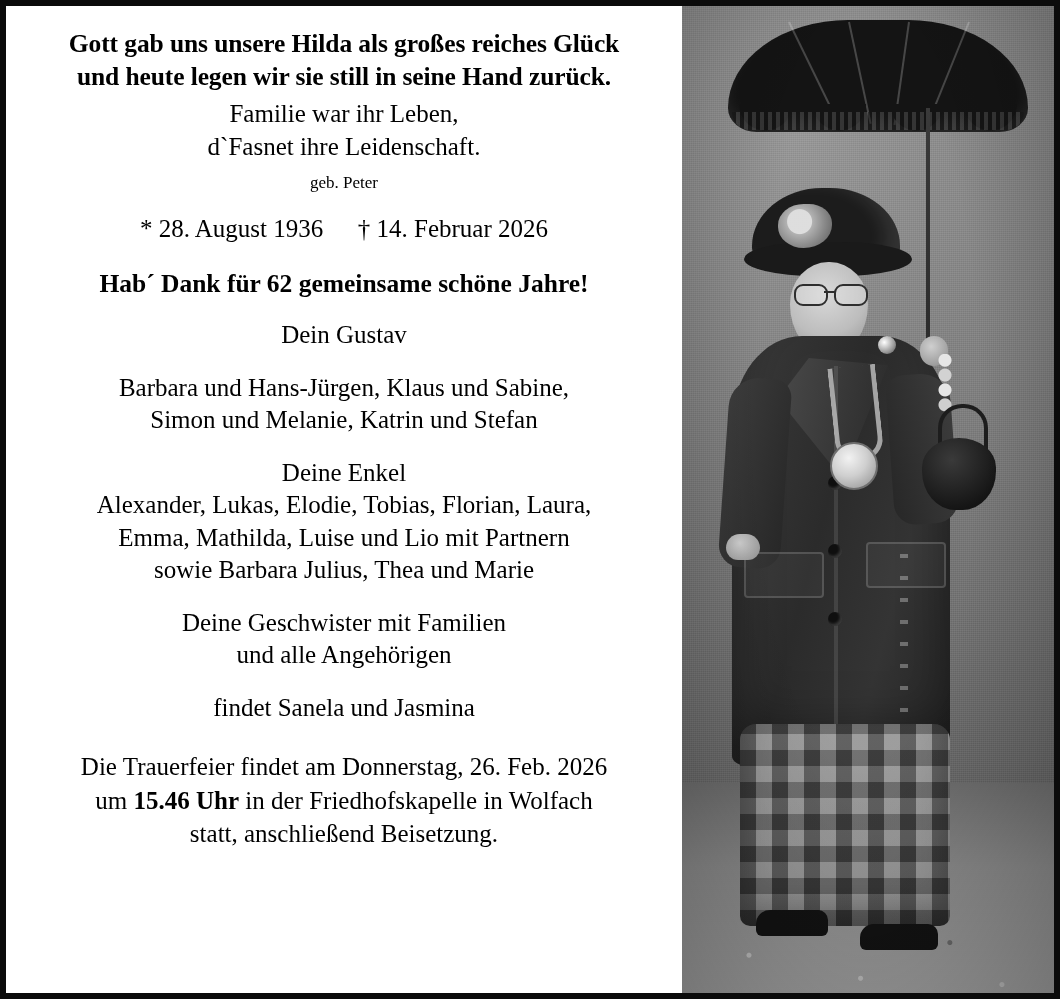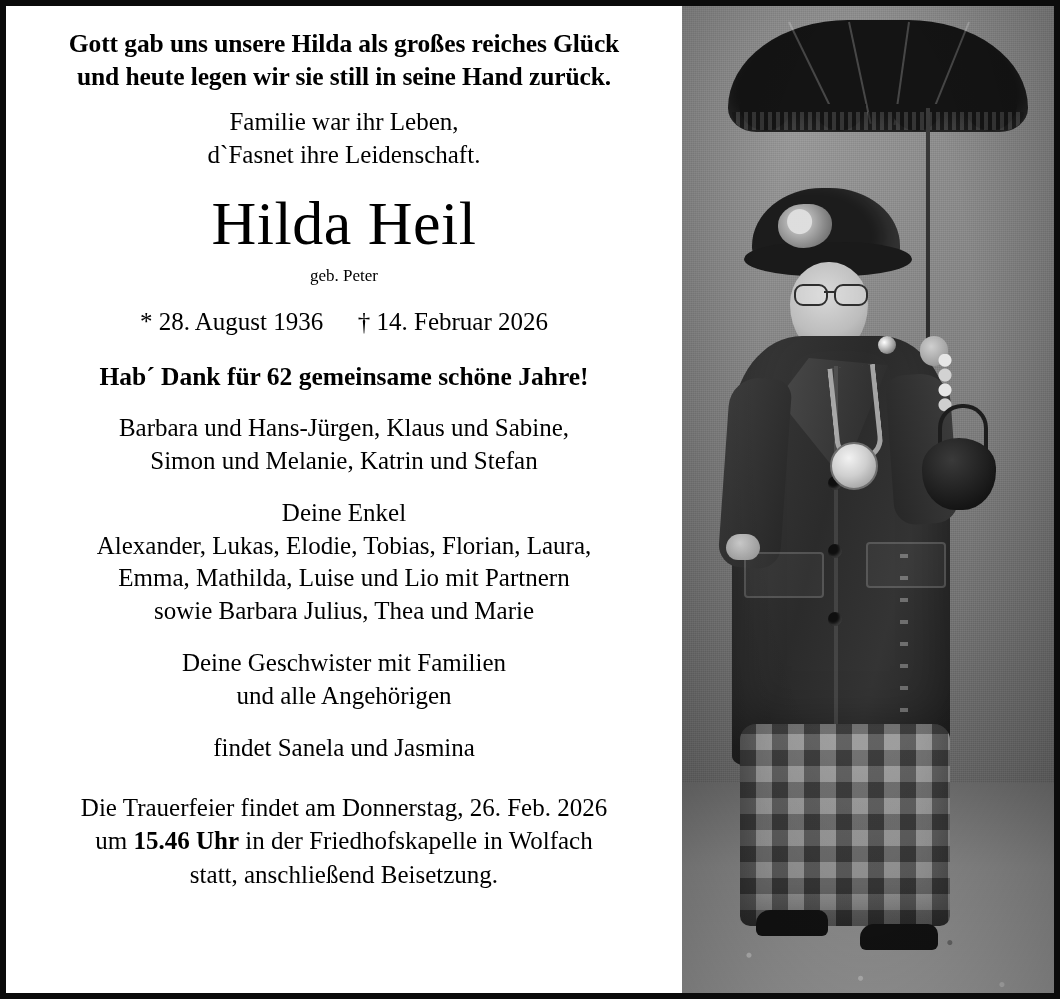--- a/index.html
+++ b/index.html
@@ -29,21 +29,21 @@
     text-align: center;
     background: #ffffff;
   }
   .verse {
     font-weight: bold;
     font-size: 25.5px;
     line-height: 1.28;
     letter-spacing: -0.1px;
   }
   .subverse {
-    margin-top: 12px;
+    margin-top: 4px;
     font-size: 25px;
     line-height: 1.32;
   }
   .name {
     margin-top: 20px;
     font-size: 62px;
     line-height: 1.05;
     letter-spacing: 0.5px;
   }
   .maiden {
@@ -395,31 +395,31 @@
     <div class="verse">
       <div>Gott gab uns unsere Hilda als großes reiches Glück</div>
       <div>und heute legen wir sie still in seine Hand zurück.</div>
     </div>
 
     <div class="subverse">
       <div>Familie war ihr Leben,</div>
       <div>d`Fasnet ihre Leidenschaft.</div>
     </div>
 
-    <div class="name">Hilda Heil</div>
     <div class="maiden">geb. Peter</div>
 
     <div class="dates">
       <span>* 28. August 1936</span>
       <span class="sep"></span>
       <span>† 14. Februar 2026</span>
     </div>
 
     <div class="thanks">Hab´ Dank für 62 gemeinsame schöne Jahre!</div>
 
+    <div class="block">Dein Gustav</div>
 
     <div class="block">
       <div>Barbara und Hans-Jürgen, Klaus und Sabine,</div>
       <div>Simon und Melanie, Katrin und Stefan</div>
     </div>
 
     <div class="block">
       <span class="hdr">Deine Enkel</span>
       <div>Alexander, Lukas, Elodie, Tobias, Florian, Laura,</div>
       <div>Emma, Mathilda, Luise und Lio mit Partnern</div>

